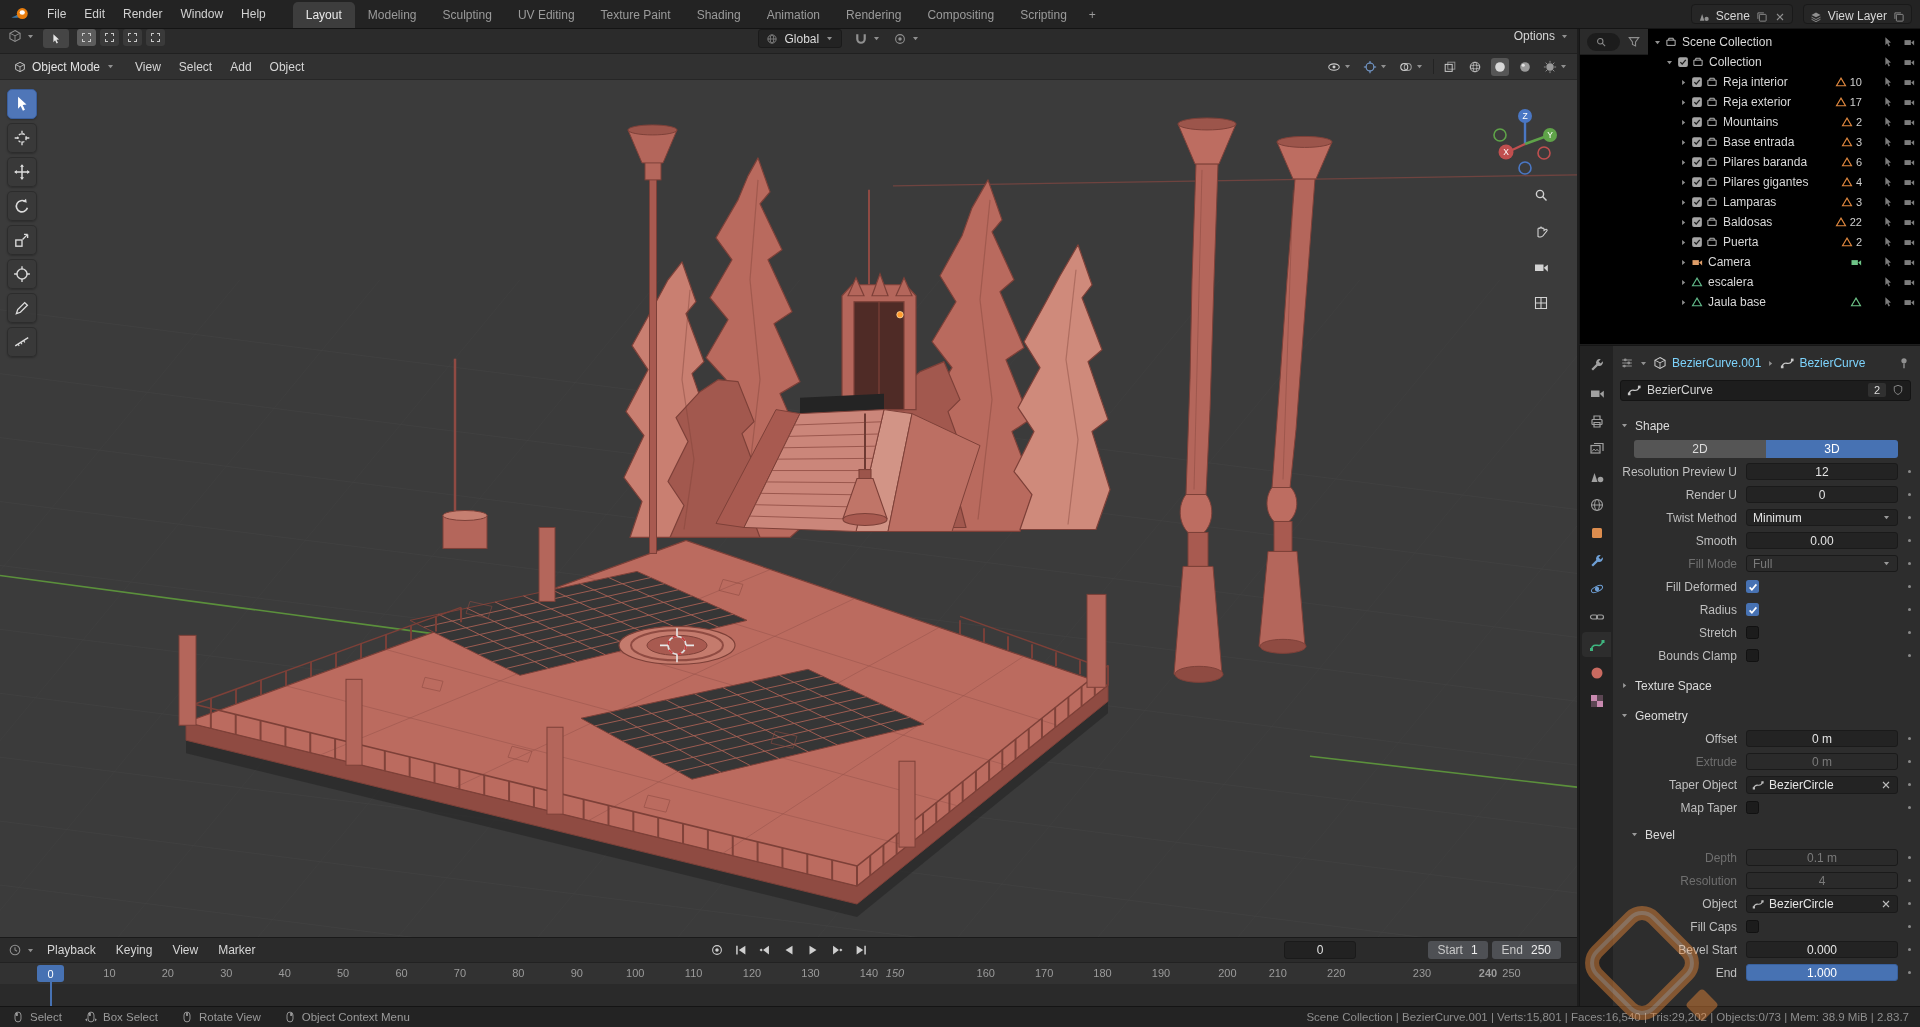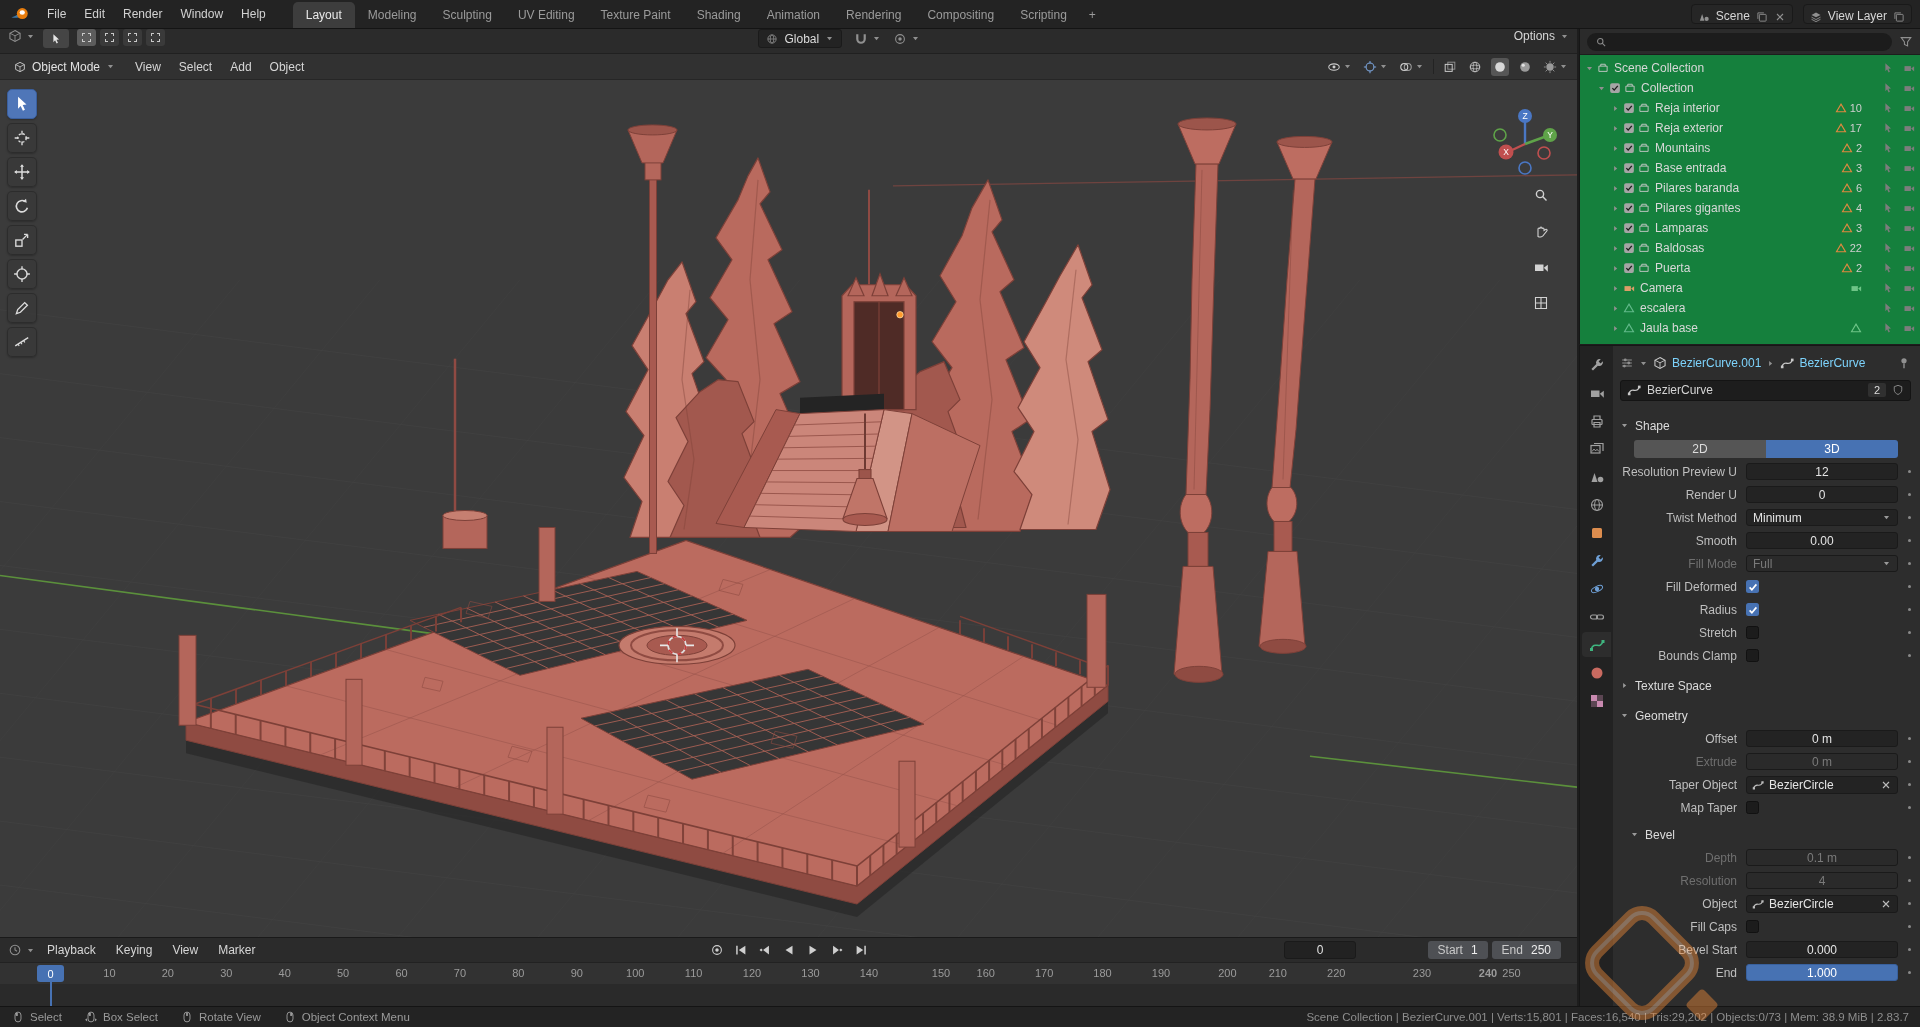--- a/index.html
+++ b/index.html
@@ -45,21 +45,21 @@
 #scene{position:absolute;left:0;top:0;width:100%;height:100%}
 #vp-overlay{position:absolute;left:92px;top:10px;line-height:21px;font-size:13px;color:#f2f2f2;text-shadow:0 1px 2px rgba(0,0,0,.4)}
 #vp-overlay .l2{color:#dcdcdc}
 #vp-tools{position:absolute;left:7px;top:9px;display:flex;flex-direction:column;gap:4px}
 .vtool{width:30px;height:30px;border-radius:5px;background:rgba(58,58,58,.85);border:1px solid rgba(40,40,40,.7);display:flex;align-items:center;justify-content:center;color:#dcdcdc;box-shadow:0 1px 2px rgba(0,0,0,.25)}
 .vtool.active{background:#4f76b8;border-color:#3a5f9e;color:#fff}
 #vp-gizmo{position:absolute;right:16px;top:24px;width:72px;height:72px}
 #vp-nav{position:absolute;right:25px;top:104px;display:flex;flex-direction:column;gap:14px;align-items:center;color:#d2d2d2}
 .navbtn{width:22px;height:22px;display:flex;align-items:center;justify-content:center}
 
-#outliner{left:1579px;top:29px;width:341px;height:315px;background:#15803d;border-left:1px solid #161616;display:flex;flex-direction:column}
+#outliner{left:1579px;top:29px;width:341px;height:315px;background:#000000;border-left:1px solid #161616;display:flex;flex-direction:row}
 #ol-head{height:26px;background:#2b2b2b;border-bottom:1px solid #1d1d1d;display:flex;align-items:center;padding:0 7px;gap:7px;flex:none}
 #ol-search{flex:1;height:18px;background:#1c1c1c;border-radius:9px;display:flex;align-items:center;gap:5px;padding:0 8px;color:#8a8a8a}
 #ol-tree{flex:1;overflow:hidden;padding-top:3px}
 .ol-row{height:20px;display:flex;align-items:center;gap:3px;padding-right:5px;color:#d8d8d8;white-space:nowrap}
 .ol-row.lvl0{padding-left:5px}
 .ol-row.lvl1{padding-left:17px}
 .ol-row.lvl2{padding-left:31px}
 .ol-label{margin-left:2px}
 .ol-badge{display:flex;align-items:center;gap:3px;color:#cfcfcf;font-size:11px}
 .ol-restrict{display:flex;gap:9px;margin-left:8px;color:#7d7d7d;width:42px;justify-content:flex-end}
@@ -1654,21 +1654,21 @@
       <span class="tick" style="left: 343.1px;">50</span>
       <span class="tick" style="left: 401.52px;">60</span>
       <span class="tick" style="left: 459.94px;">70</span>
       <span class="tick" style="left: 518.36px;">80</span>
       <span class="tick" style="left: 576.78px;">90</span>
       <span class="tick" style="left: 635.2px;">100</span>
       <span class="tick" style="left: 693.62px;">110</span>
       <span class="tick" style="left: 752.04px;">120</span>
       <span class="tick" style="left: 810.46px;">130</span>
       <span class="tick" style="left: 868.88px;">140</span>
-      <span class="tick" style="left: 941px;">150</span>
+      <span class="tick" style="left: 895px; font-style: italic;">150</span>
       <span class="tick" style="left: 985.72px;">160</span>
       <span class="tick" style="left: 1044.14px;">170</span>
       <span class="tick" style="left: 1102.56px;">180</span>
       <span class="tick" style="left: 1160.98px;">190</span>
       <span class="tick" style="left: 1219.4px; margin-left: 8px;">200</span>
       <span class="tick" style="left: 1277.82px;">210</span>
       <span class="tick" style="left: 1336.24px;">220</span>
       <span class="tick" style="left: 1422px;">230</span>
       <span class="tick" style="left: 1488px; font-weight: bold;">240</span>
       <span class="tick" style="left: 1511.5px;">250</span>

